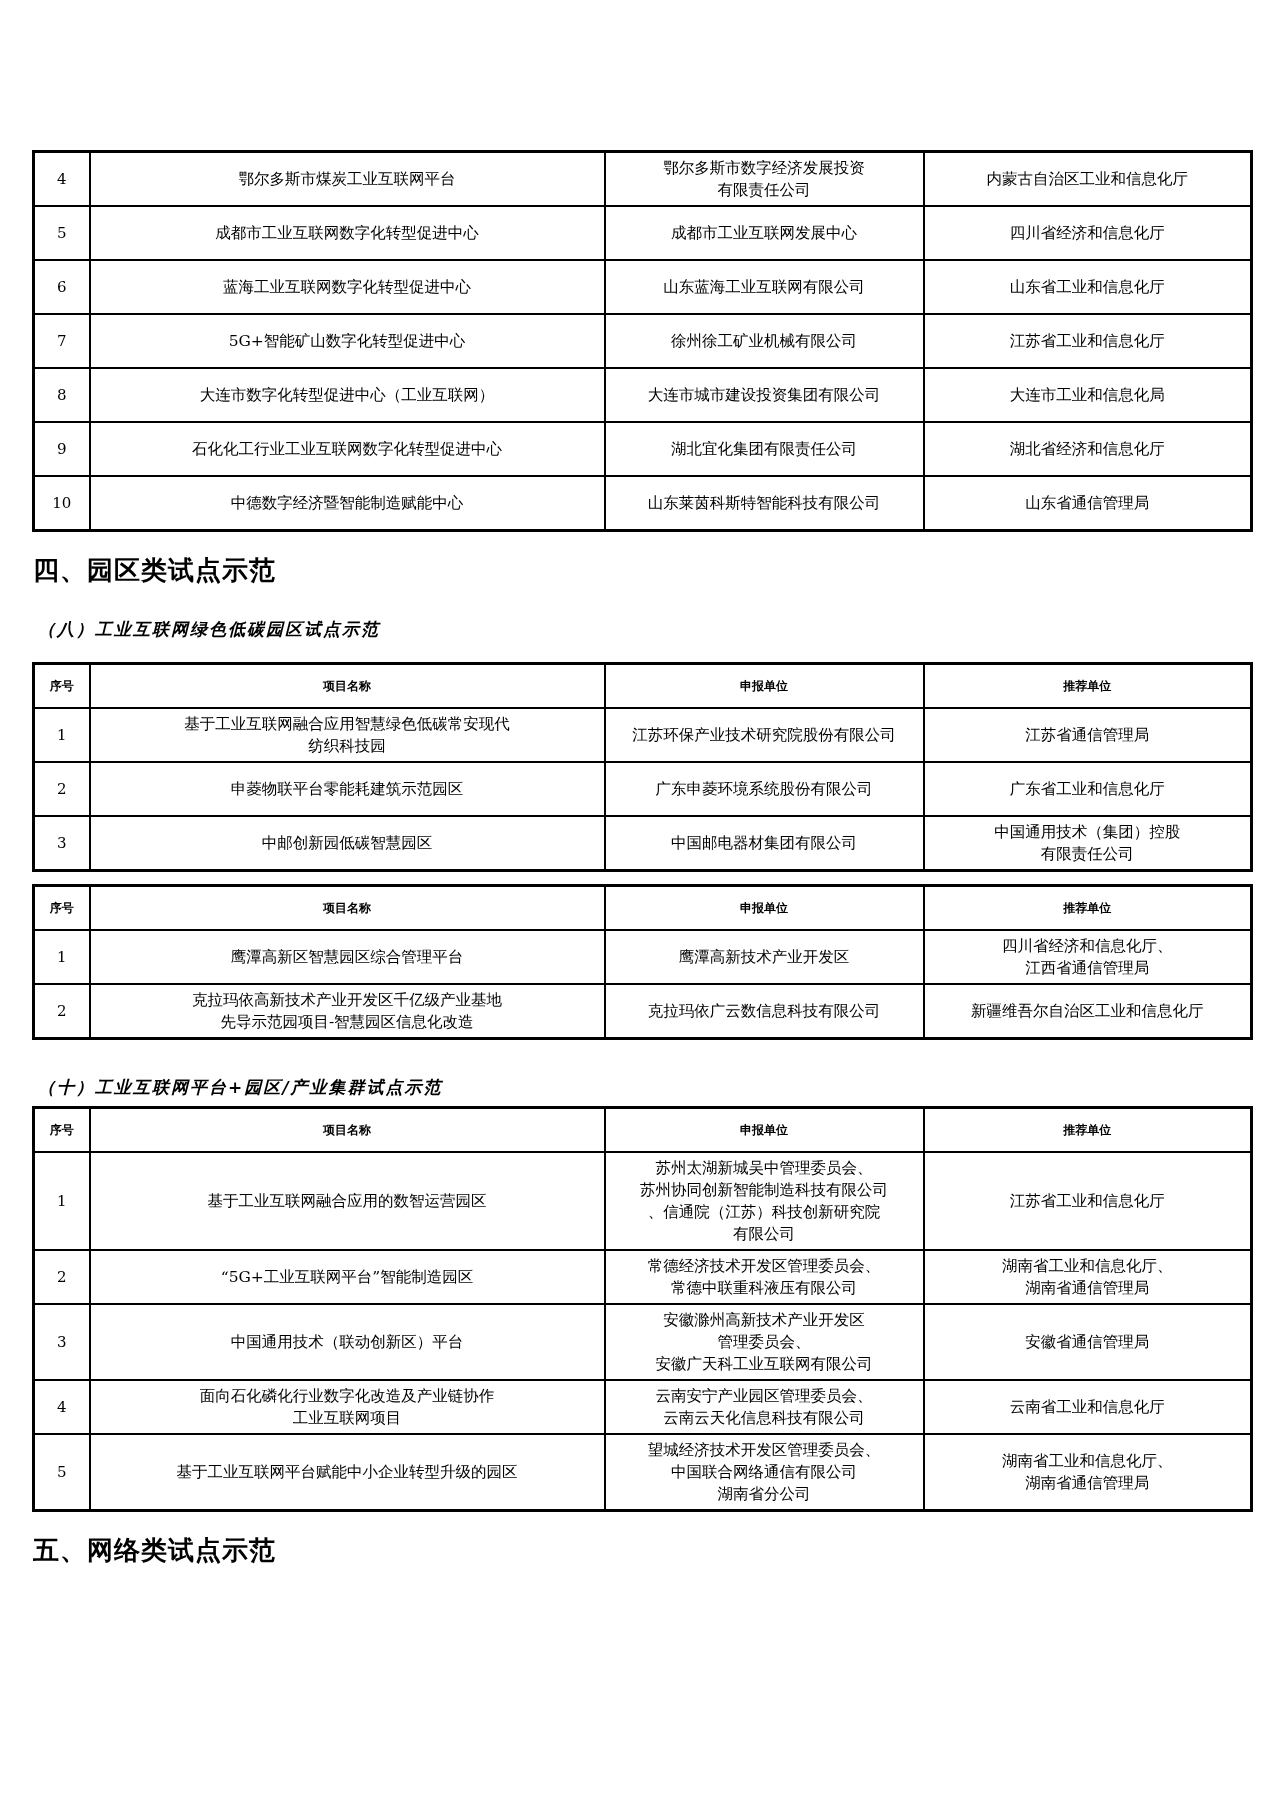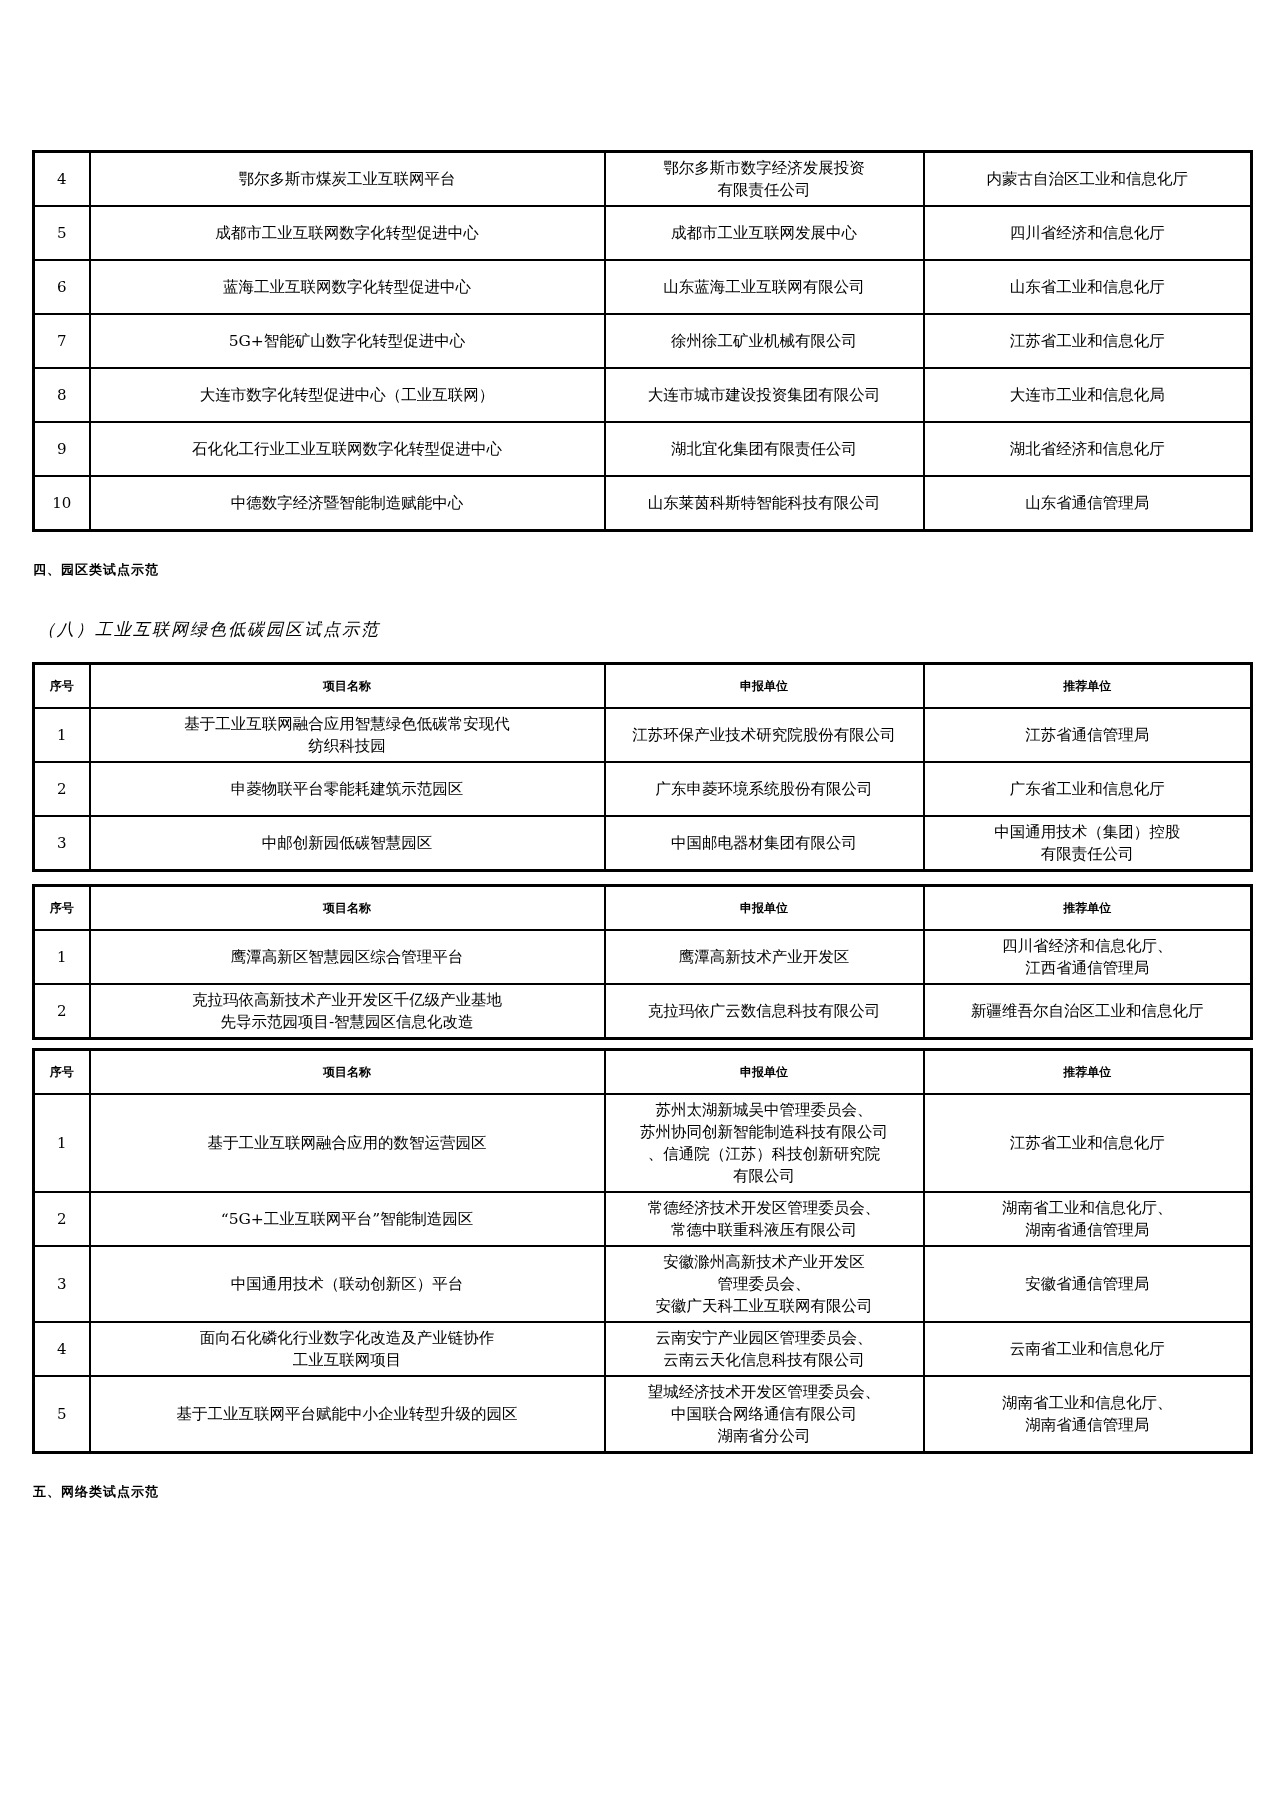--- a/index.html
+++ b/index.html
@@ -41,28 +41,28 @@
     font-weight: bold;
     font-size: 12px;
     height: 34px;
   }
   table.doc td { height: 44px; }
   table.doc td:first-child { font-size: 15px; }
 
   h2.section {
     font-family: "DejaVu Sans", "Liberation Sans", sans-serif;
     font-weight: bold;
-    font-size: 13px;
+    font-size: 26px;
     letter-spacing: 1px;
     margin: 26px 0 0 1px;
     line-height: 24px;
   }
   h3.sub {
     font-family: "DejaVu Serif", "Liberation Serif", serif;
-    font-weight: normal;
+    font-weight: bold;
     font-style: italic;
     font-size: 17px;
     letter-spacing: 2px;
     margin: 36px 0 0 6px;
     line-height: 22px;
   }
   .mt-t2 { margin-top: 22px; }
   .mt-h9 { margin-top: 30px; }
   .mt-t3 { margin-top: 12px; }
   .mt-h10 { margin-top: 26px; }
@@ -199,20 +199,21 @@
         <tr>
           <td>2</td>
           <td>克拉玛依高新技术产业开发区千亿级产业基地
 先导示范园项目-智慧园区信息化改造</td>
           <td>克拉玛依广云数信息科技有限公司</td>
           <td>新疆维吾尔自治区工业和信息化厅</td>
         </tr>
       </tbody>
     </table>
 
+  <h3 class="sub mt-h10">（十）工业互联网平台+园区/产业集群试点示范</h3>
 
   <table class="doc mt-t4">
     <colgroup>
         <col style="width:56px">
         <col style="width:515px">
         <col style="width:319px">
         <col style="width:328px">
       </colgroup>
   <thead>
         <tr>

